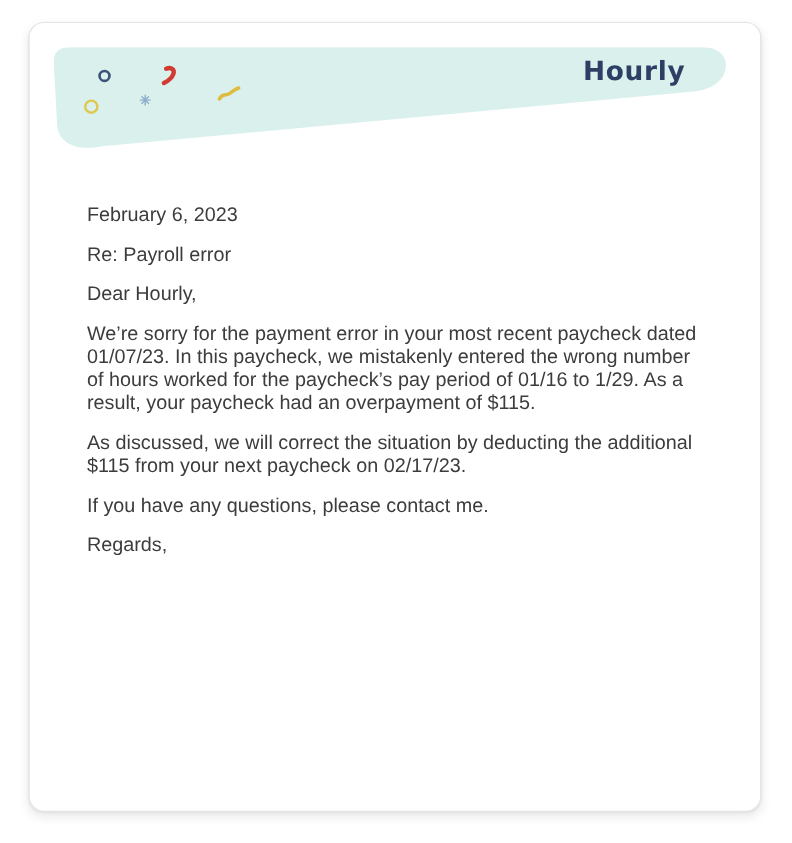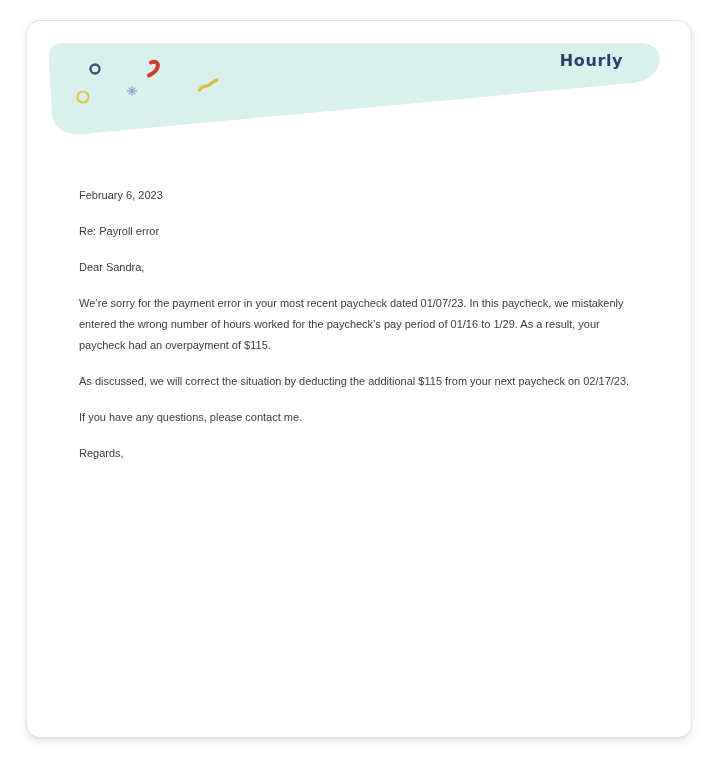--- a/index.html
+++ b/index.html
@@ -39,31 +39,31 @@
     left: 0;
     top: 0;
     width: 100%;
     height: 100%;
   }
   .logo {
     position: absolute;
     top: 8px;
     right: 46px;
     font-family: "DejaVu Sans", sans-serif;
-    font-size: 16px;
+    font-size: 24px;
     font-weight: 700;
     letter-spacing: 0.6px;
     color: #2e3f66;
   }
   .content {
     position: absolute;
     left: 52px;
     top: 164px;
     width: 566px;
-    font-size: 11px;
+    font-size: 18px;
     line-height: 21px;
     color: #3c3c3c;
   }
   .content p { margin: 0 0 15px 0; }
   .content .sig-line { margin: 0; }
   a.doc-link {
     color: #4a7bdc;
     text-decoration: underline;
     cursor: pointer;
   }
@@ -84,21 +84,21 @@
           <path d="M 102 19.5 c 5 -2 8 1 6.5 5 c -1.5 4 -4.5 6 -8.5 8" stroke-width="4" stroke="#d23b31"></path>
           <path d="M 150.5 47 c 2.5 -5 5.5 -3 8.5 -4.5 c 3 -1.5 4.5 -4 9 -5.5" stroke-width="3.2" stroke="#dfbc41"></path>
         </g>
       </svg>
       <span class="logo">Hourly</span>
     </div>
 
     <div class="content">
       <p>February 6, 2023</p>
       <p>Re: Payroll error</p>
-      <p>Dear Sandra,</p>
+      <p>Dear Hourly,</p>
       <p>We’re sorry for the payment error in your most recent paycheck dated 01/07/23. In this paycheck, we mistakenly entered the wrong number of hours worked for the paycheck’s pay period of 01/16 to 1/29. As a result, your paycheck had an overpayment of $115.</p>
       <p>As discussed, we will correct the situation by deducting the additional $115 from your next paycheck on 02/17/23.</p>
       <p>If you have any questions, please contact me.</p>
       <p>Regards,</p>
     </div>
 
   </div>
 </div>
 
 </body></html>

